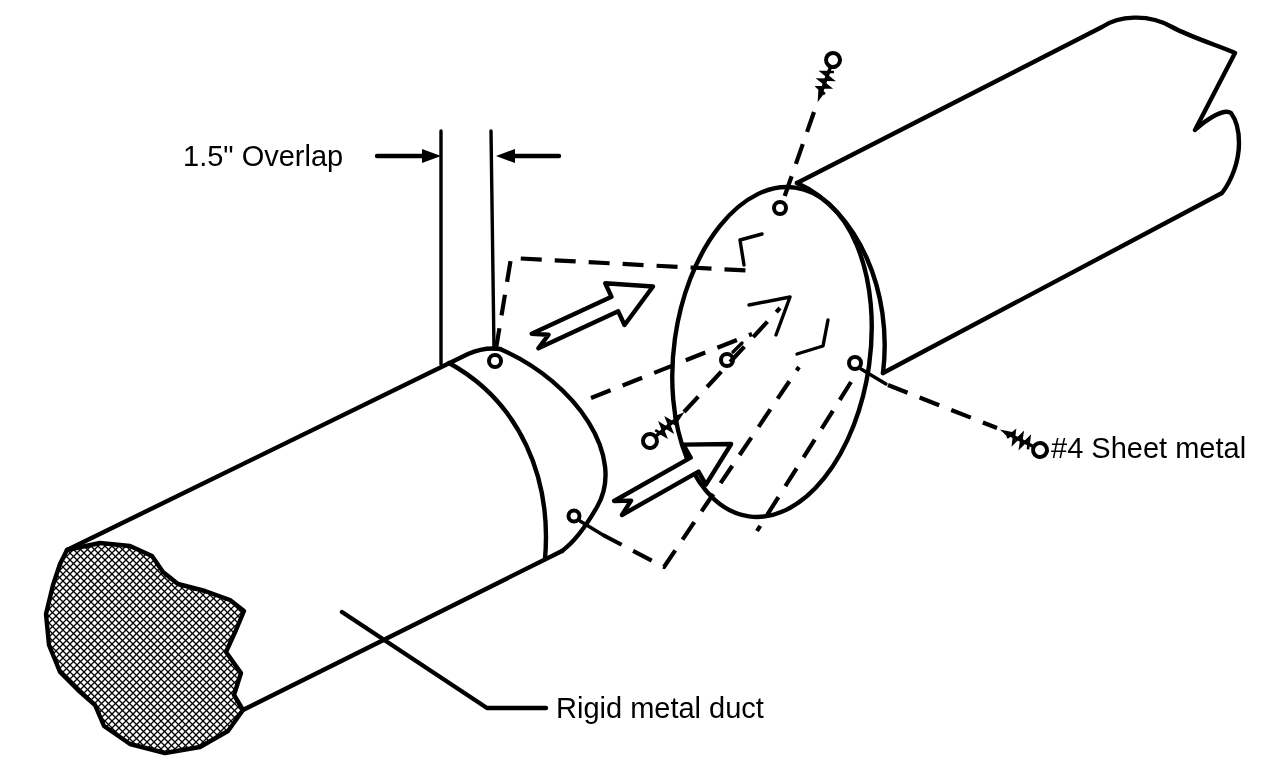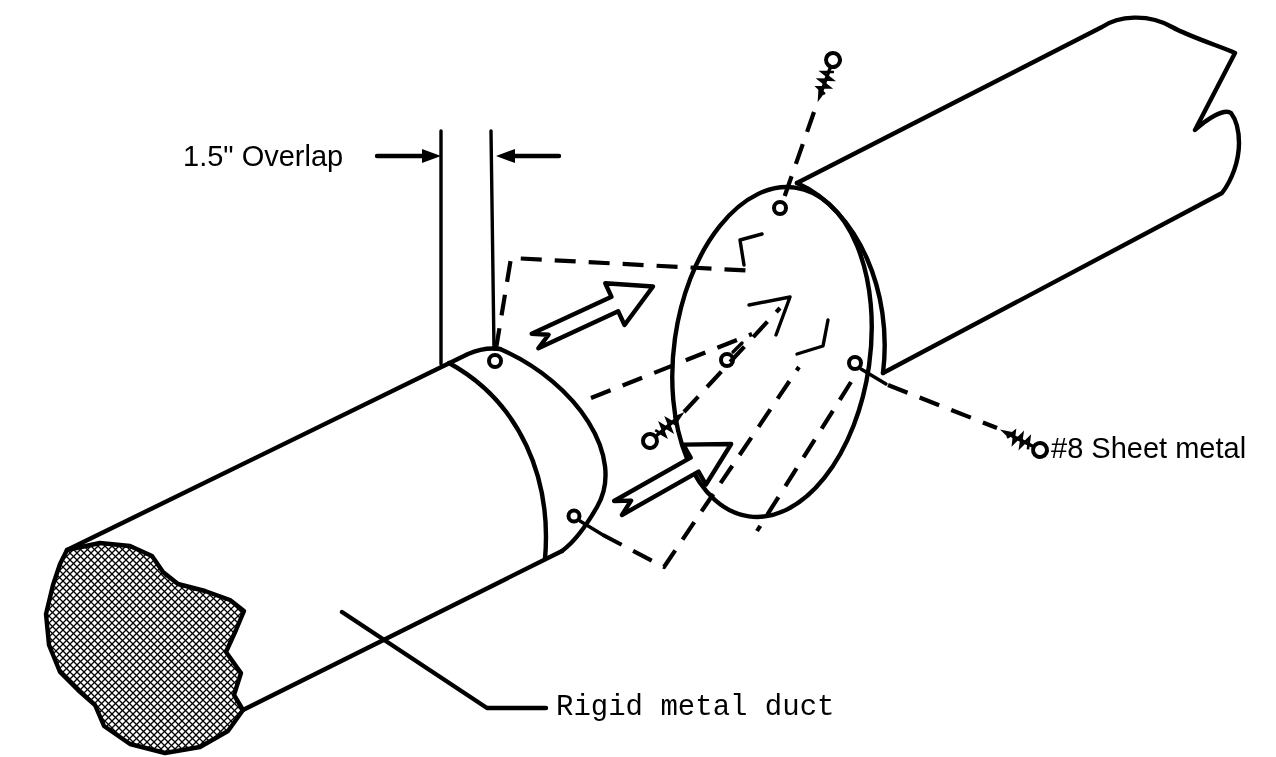--- a/index.html
+++ b/index.html
@@ -122,17 +122,17 @@
       <path class="s" d="M513 156 L559 156"></path>
       <polygon class="ink" points="496,156 515,149 515,163"></polygon>
     </g>
 
     <path class="s" d="M342 612 L487 708 L546 708"></path>
   </svg>
 
   <div class="label" style="left:183px; top:138px;">1.5" Overlap</div>
 
   <div class="label" style="left:1051px; top:430px;">
-    <div>#8 Sheet metal</div>
+    <div>#4 Sheet metal</div>
   </div>
 
-  <div class="label" style="left:556px; top:690px;font-family:Liberation Mono, monospace;">Rigid metal duct</div>
+  <div class="label" style="left:556px; top:690px;">Rigid metal duct</div>
 </div>
 
 </body></html>

